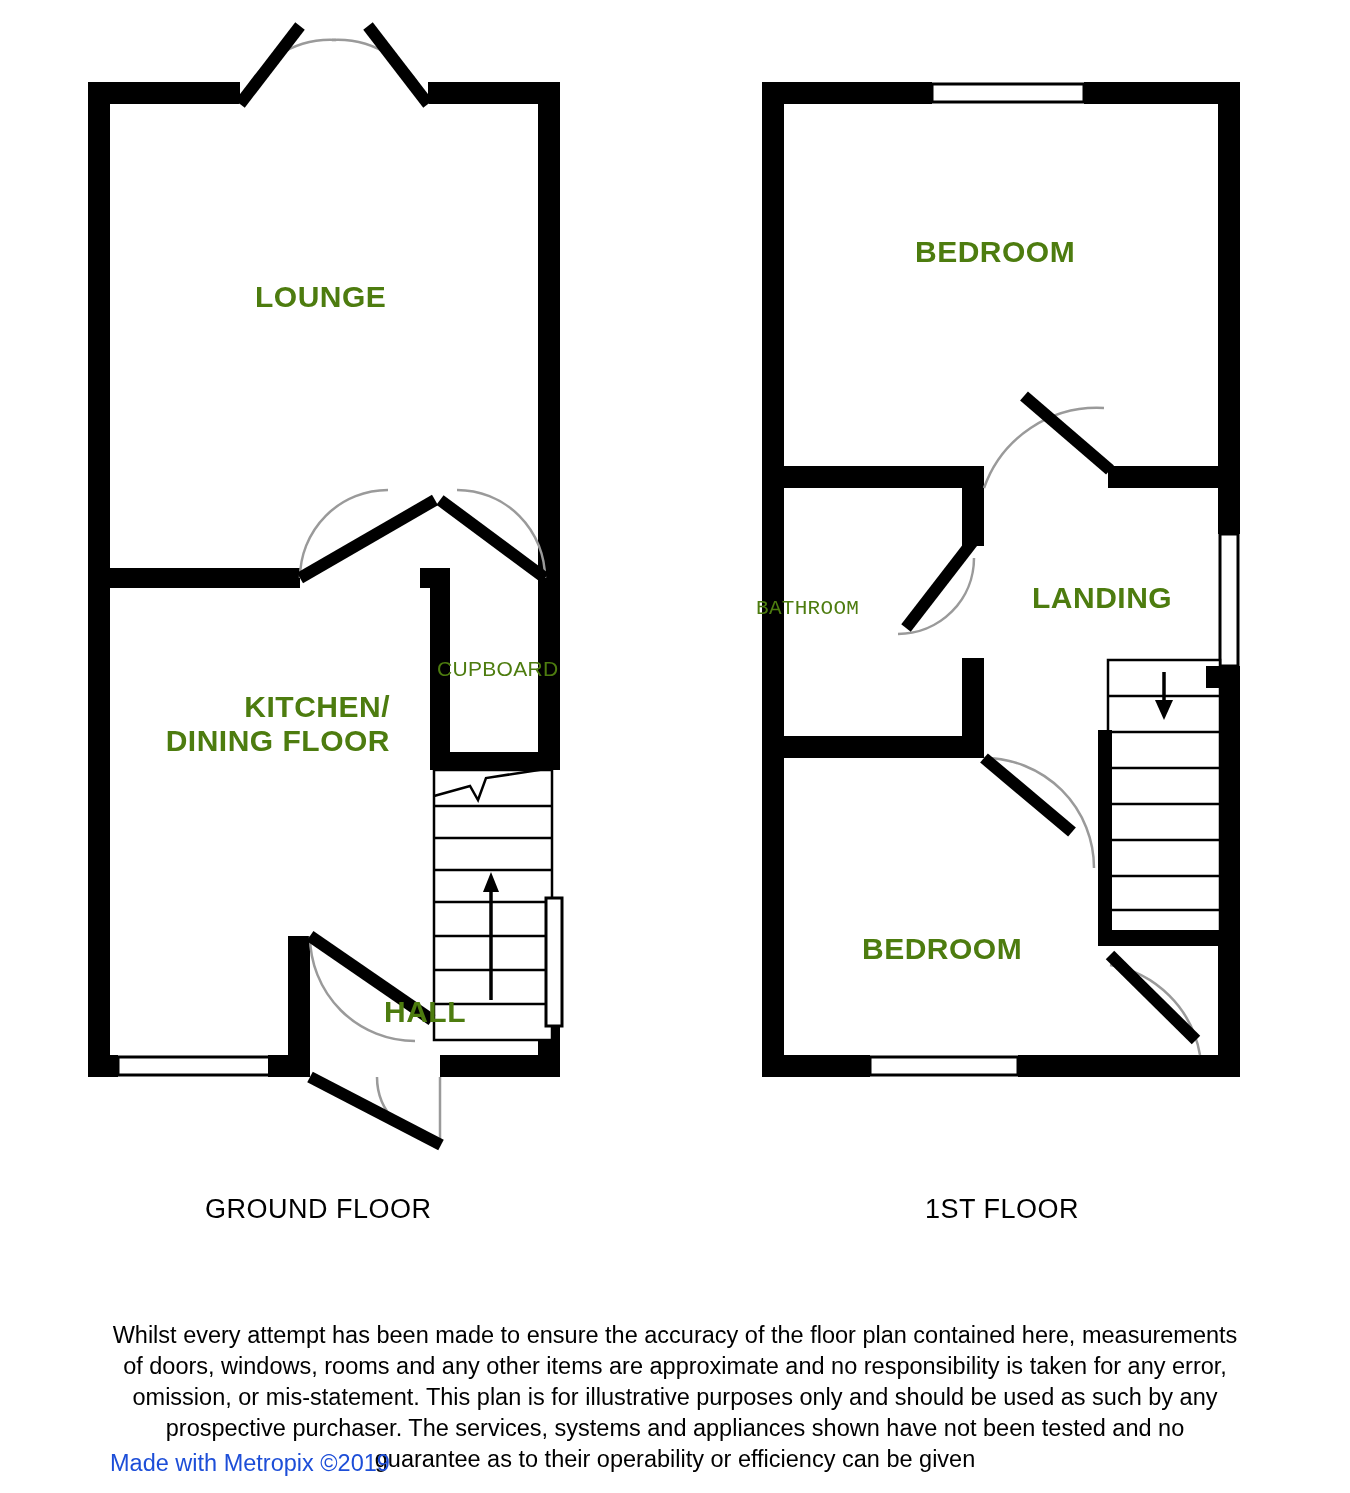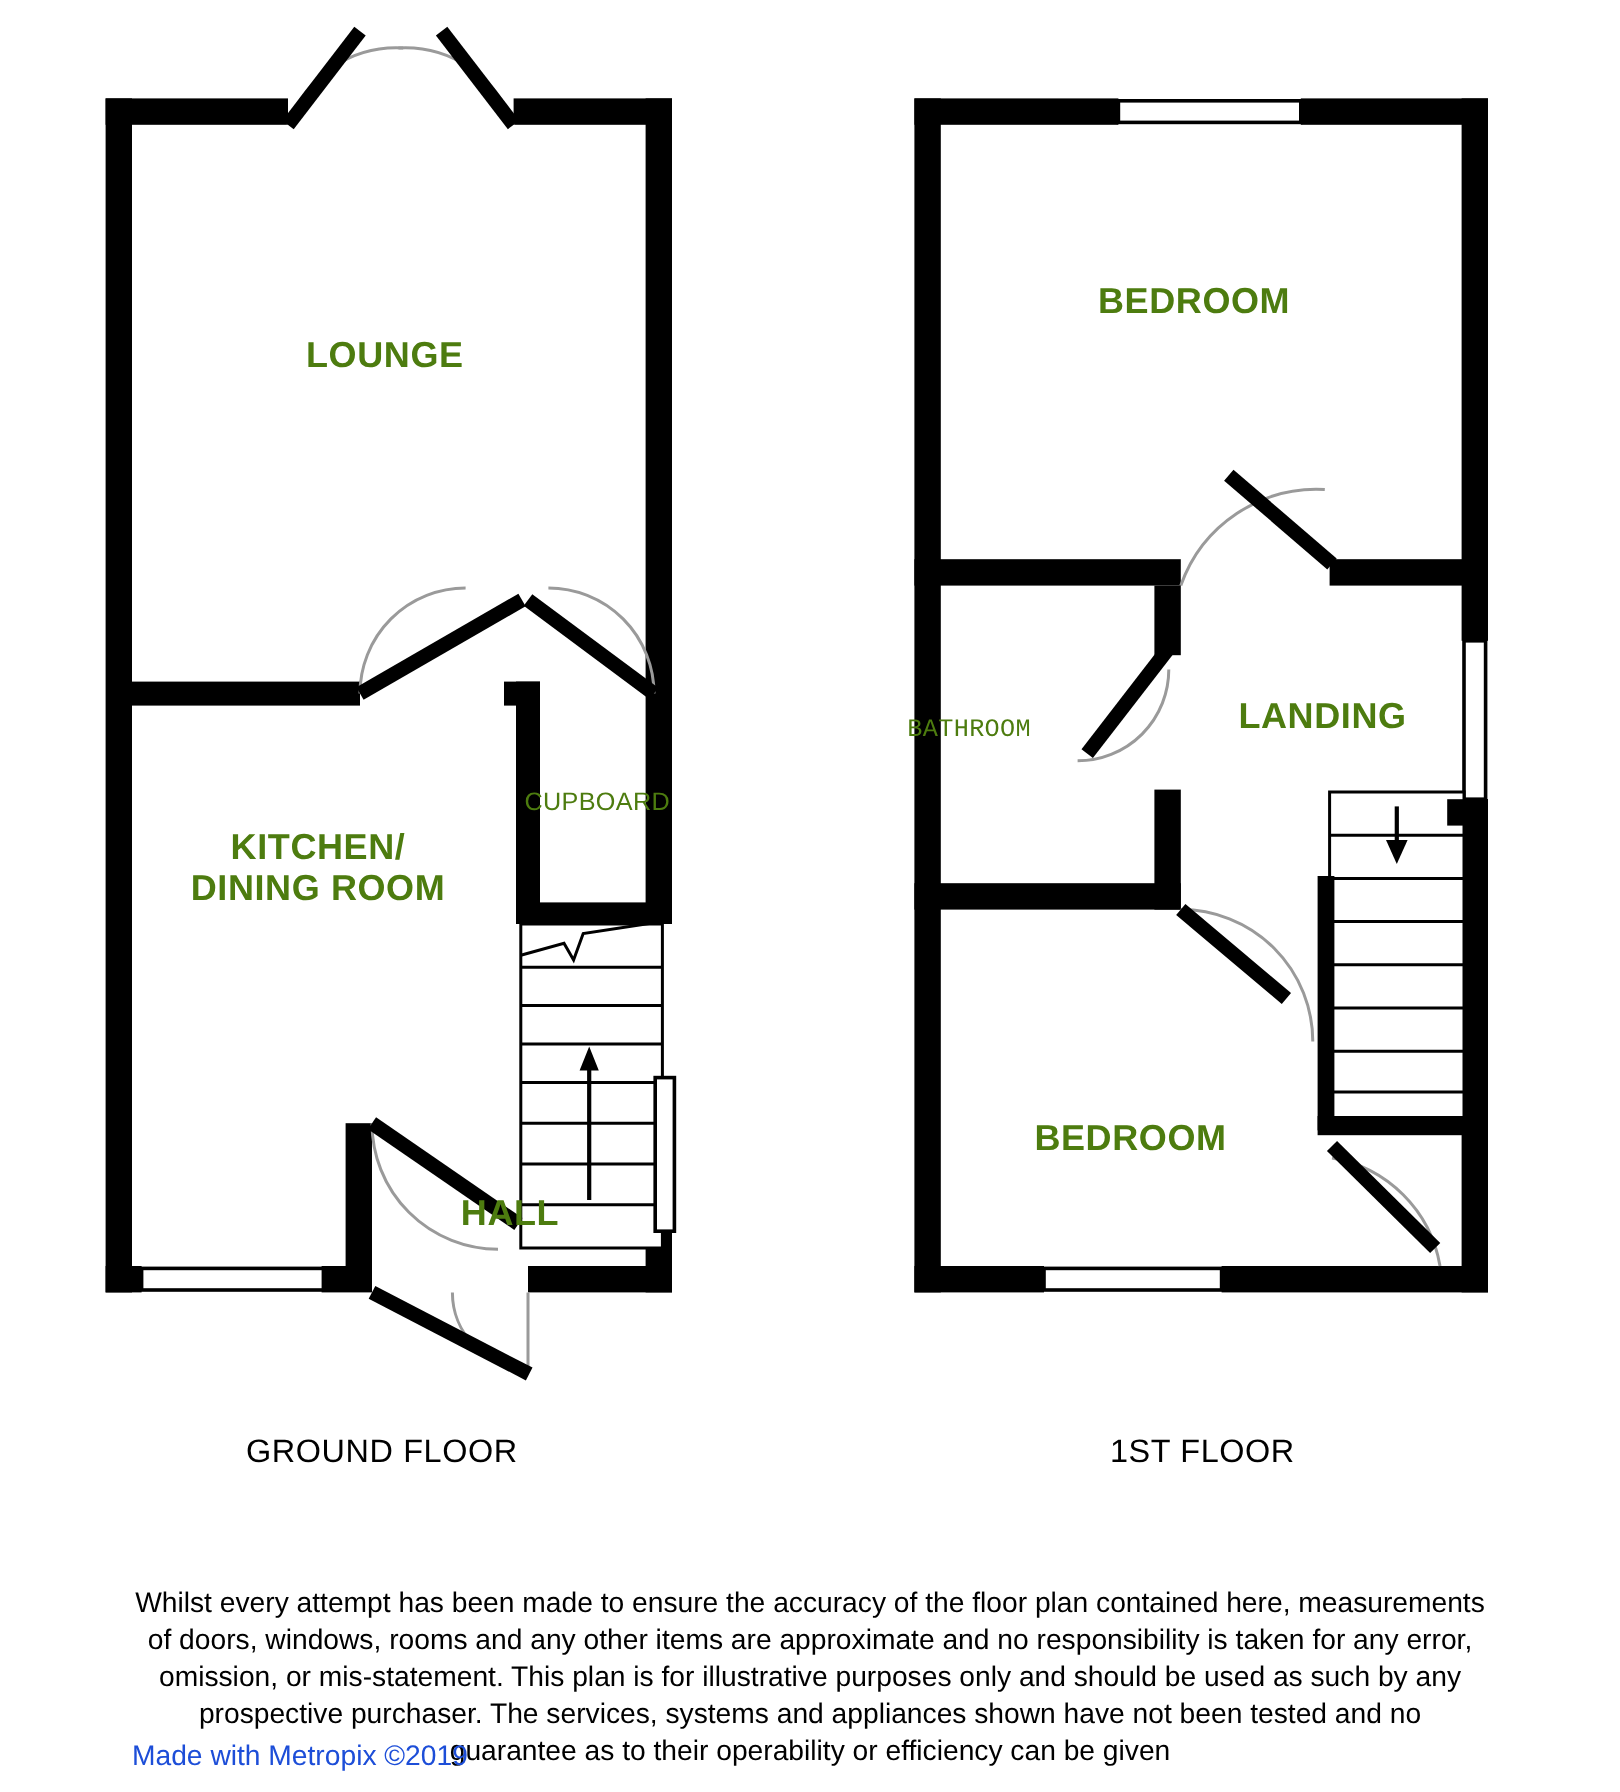--- a/index.html
+++ b/index.html
@@ -58,21 +58,21 @@
   }
   .rl-big {
     font-size: 30px;
     font-weight: bold;
     letter-spacing: 0.5px;
   }
   .rl-small {
     font-size: 21px;
     letter-spacing: 0.3px;
   }
-  .rl-center { text-align: center; }
+  .rl-center { text-align: right; }
 </style>
 </head>
 <body>
 
 <svg id="plan" viewBox="0 0 1350 1493">
 
   <g>
 
     <rect x="88" y="82" width="22" height="995" fill="#000"></rect>
 
@@ -187,21 +187,21 @@
 
     <path d="M1200 1055 A110 110 0 0 0 1110 965" fill="none" stroke="#9a9a9a" stroke-width="2.5"></path>
     <line x1="1110" y1="955" x2="1196" y2="1040" stroke="#000" stroke-width="12"></line>
   </g>
 </svg>
 
 <div class="room-label rl-big" style="left:255px; top:280px;">LOUNGE</div>
 
 <div class="room-label rl-big rl-center" style="left:140px; top:690px; width:250px;">
   <div>KITCHEN/</div>
-  <div>DINING ROOM</div>
+  <div>DINING FLOOR</div>
 </div>
 
 <div class="room-label rl-small" style="left:437px; top:657px;">CUPBOARD</div>
 
 <div class="room-label rl-big" style="left:384px; top:995px;">HALL</div>
 
 <div class="room-label rl-big" style="left:915px; top:235px;">BEDROOM</div>
 
 <div class="room-label rl-big" style="left:1032px; top:558px;margin-top:23px;">LANDING</div>
 

